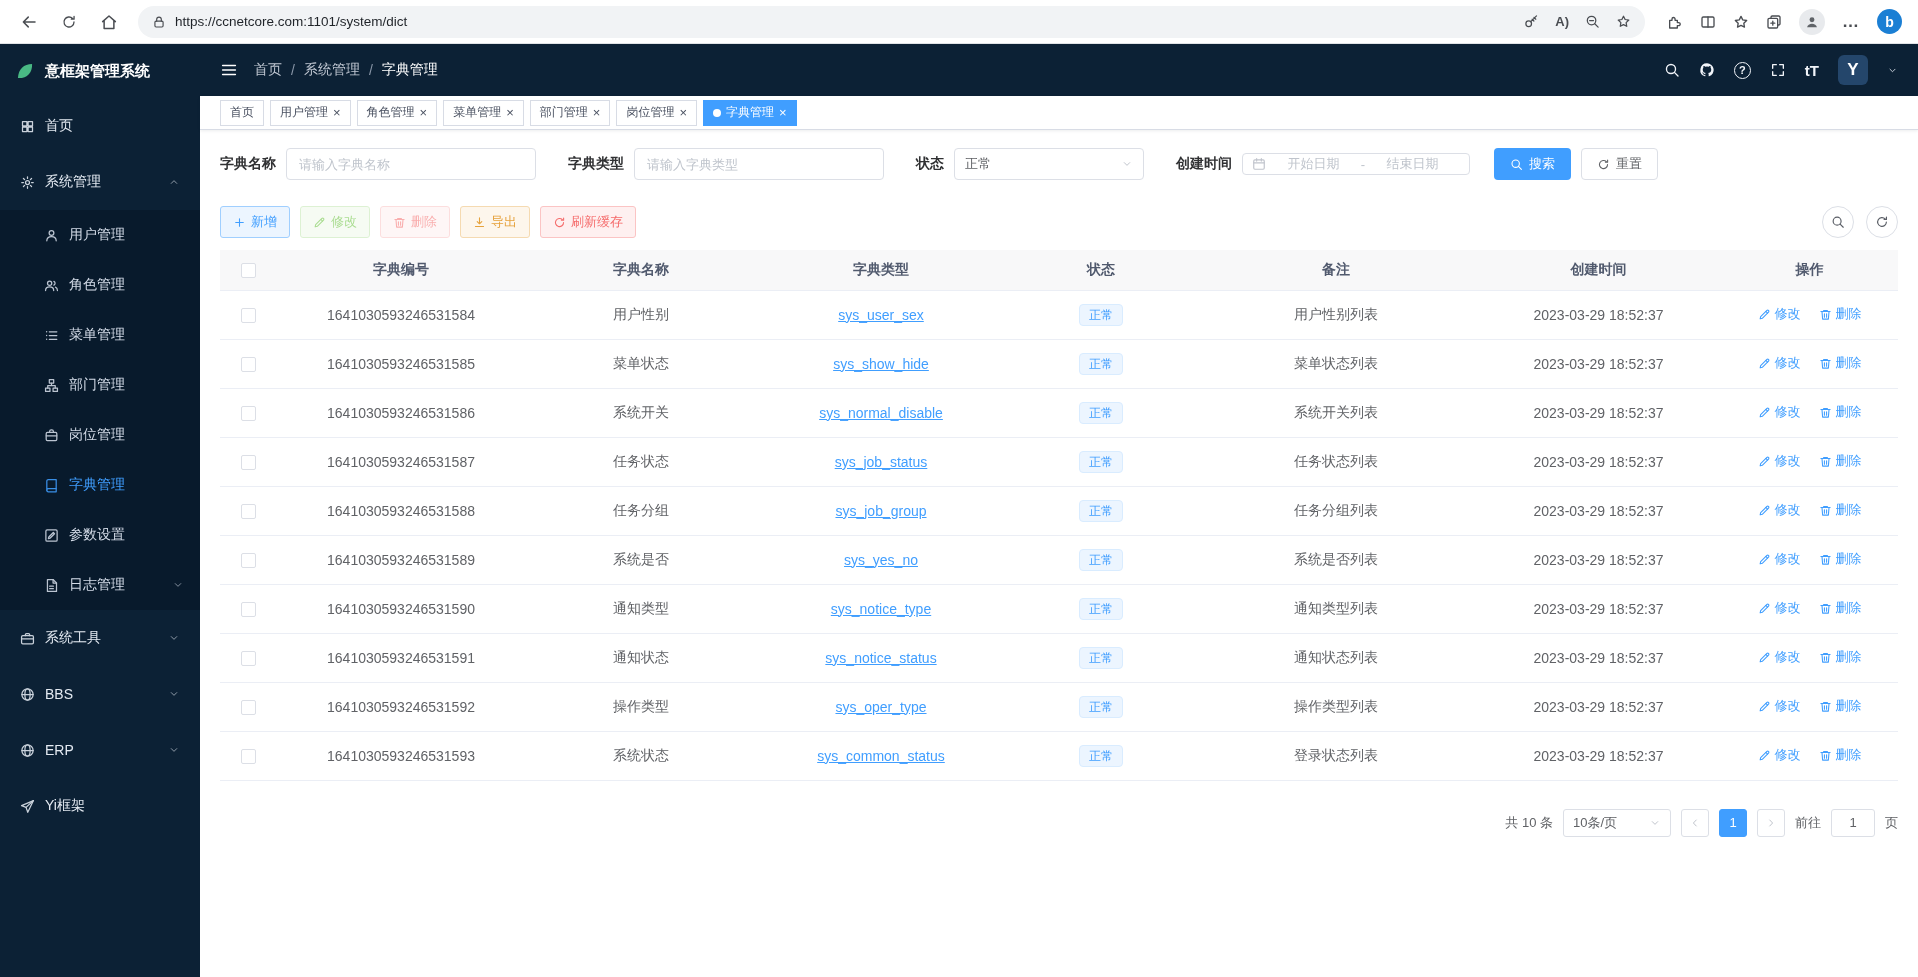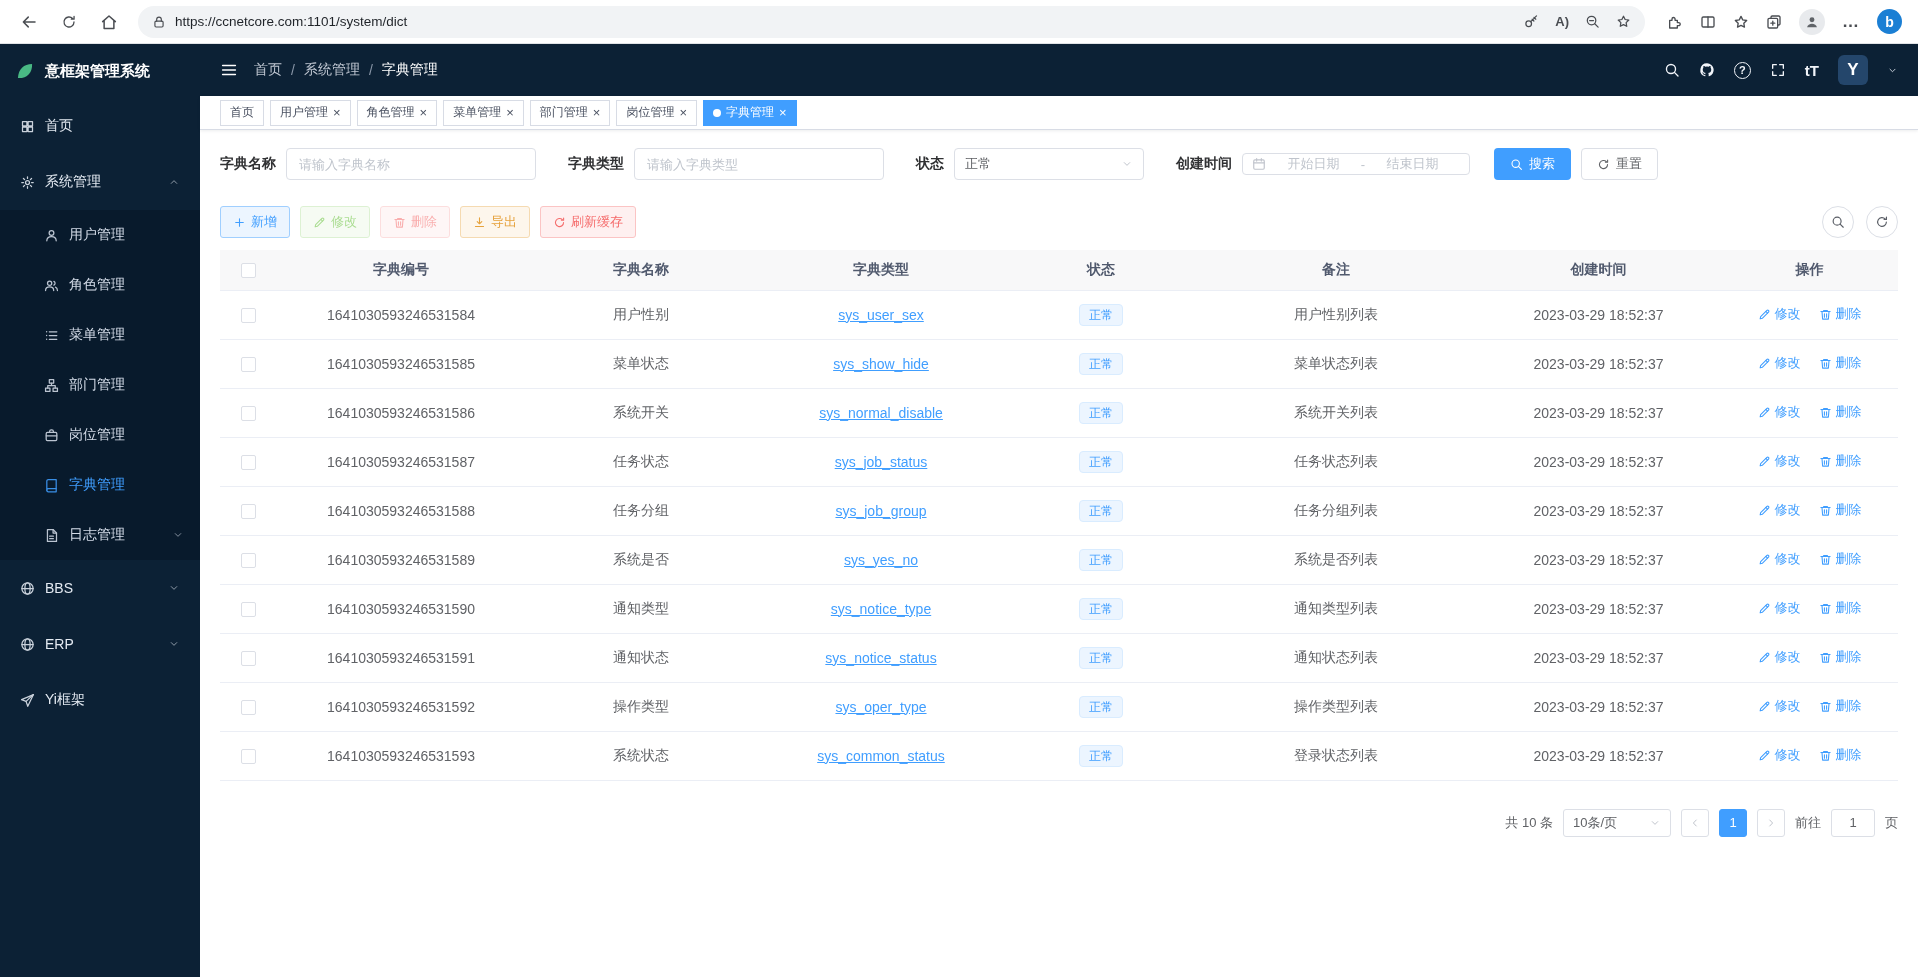--- a/index.html
+++ b/index.html
@@ -354,27 +354,42 @@
           <span>岗位管理</span>
         </div>
       <div class="subitem active">
           <svg class="ic s15 mic">
             <use href="#i-book"></use>
           </svg>
           <span>字典管理</span>
         </div>
       <div class="subitem">
           <svg class="ic s15 mic">
+            <use href="#i-editsq"></use>
+          </svg>
+          <span>参数设置</span>
+        </div>
+      <div class="subitem">
+          <svg class="ic s15 mic">
             <use href="#i-doc"></use>
           </svg>
           <span>日志管理</span>
           <svg class="ic s12 chev">
             <use href="#i-chevd"></use>
           </svg>
         </div>
+    </div>
+    <div class="mitem">
+      <svg class="ic s15 mic">
+          <use href="#i-toolbox"></use>
+        </svg>
+      <span>系统工具</span>
+      <svg class="ic s12 chev">
+          <use href="#i-chevd"></use>
+        </svg>
     </div>
     <div class="mitem">
       <svg class="ic s15 mic">
           <use href="#i-globe"></use>
         </svg>
       <span>BBS</span>
       <svg class="ic s12 chev">
           <use href="#i-chevd"></use>
         </svg>
     </div>

